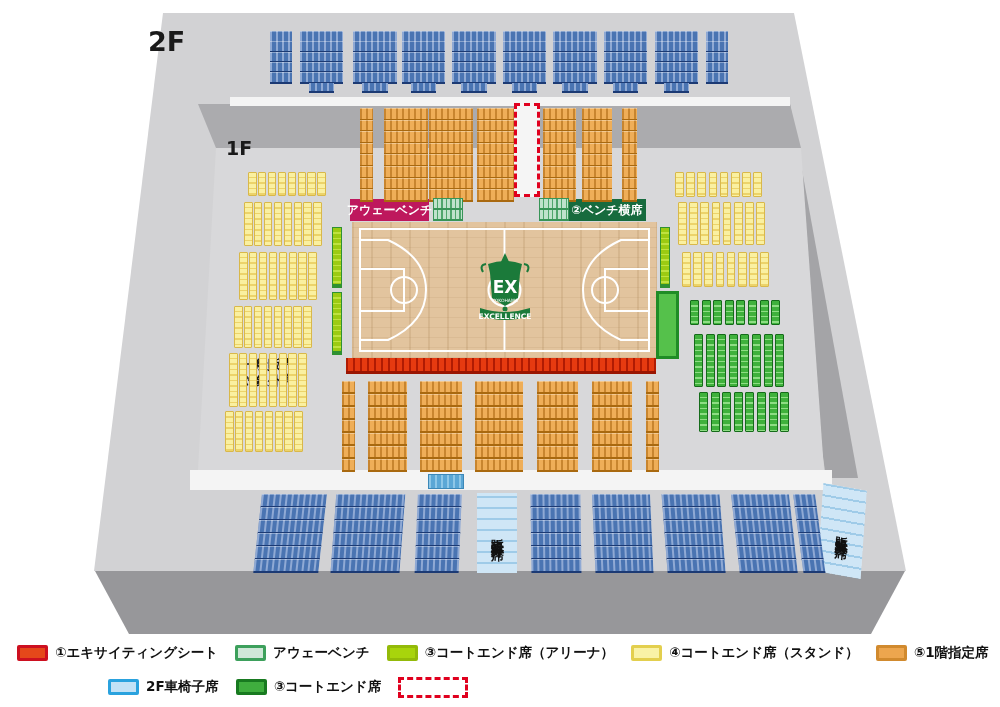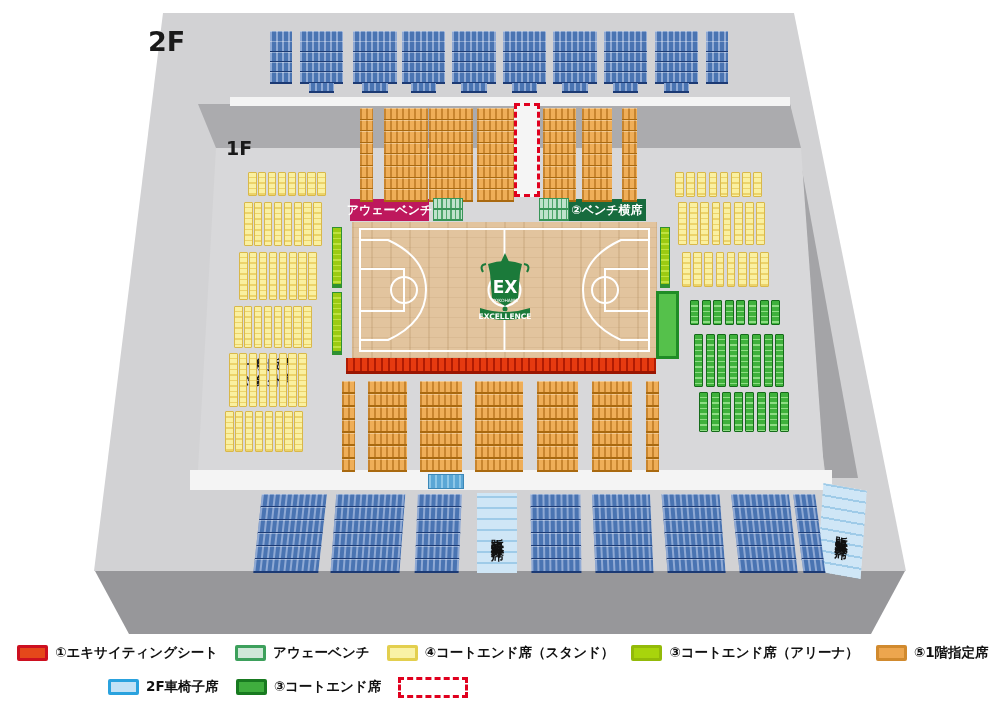--- a/index.html
+++ b/index.html
@@ -107,26 +107,26 @@
     <div class="leg-row" style="padding-left:17px;height:34px;" id="leg-row-1">
         <div class="leg-item">
           <span class="leg-swatch" style="background: rgb(229, 72, 26); border: 3px solid rgb(205, 16, 32);"></span>
           <span class="leg-label">①エキサイティングシート</span>
         </div>
         <div class="leg-item">
           <span class="leg-swatch" style="background: rgb(207, 231, 216); border: 3px solid rgb(61, 160, 92);"></span>
           <span class="leg-label">アウェーベンチ</span>
         </div>
         <div class="leg-item">
+          <span class="leg-swatch" style="background: rgb(168, 212, 12); border: 3px solid rgb(147, 186, 9);"></span>
+          <span class="leg-label">③コートエンド席（アリーナ）</span>
+        </div>
+        <div class="leg-item">
           <span class="leg-swatch" style="background: rgb(249, 242, 166); border: 3px solid rgb(227, 207, 78);"></span>
           <span class="leg-label">④コートエンド席（スタンド）</span>
-        </div>
-        <div class="leg-item">
-          <span class="leg-swatch" style="background: rgb(168, 212, 12); border: 3px solid rgb(147, 186, 9);"></span>
-          <span class="leg-label">③コートエンド席（アリーナ）</span>
         </div>
         <div class="leg-item">
           <span class="leg-swatch" style="background: rgb(237, 166, 78); border: 3px solid rgb(209, 138, 46);"></span>
           <span class="leg-label">⑤1階指定席</span>
         </div>
       </div>
     <div class="leg-row" style="padding-left:108px;height:34px;" id="leg-row-2">
         <div class="leg-item">
           <span class="leg-swatch" style="background: rgb(195, 226, 246); border: 3px solid rgb(42, 162, 222);"></span>
           <span class="leg-label">2F車椅子席</span>

